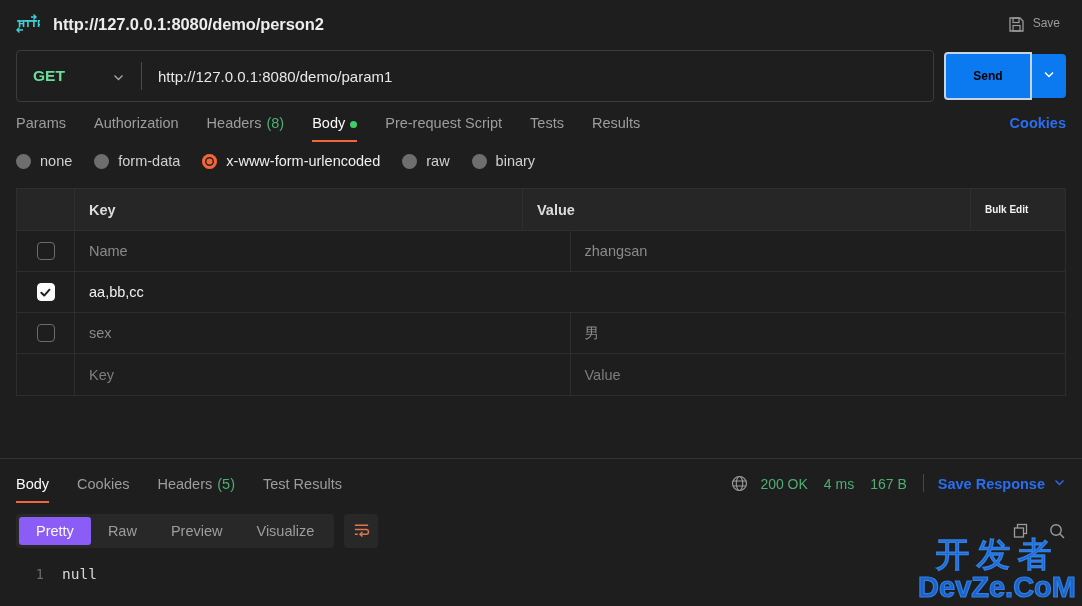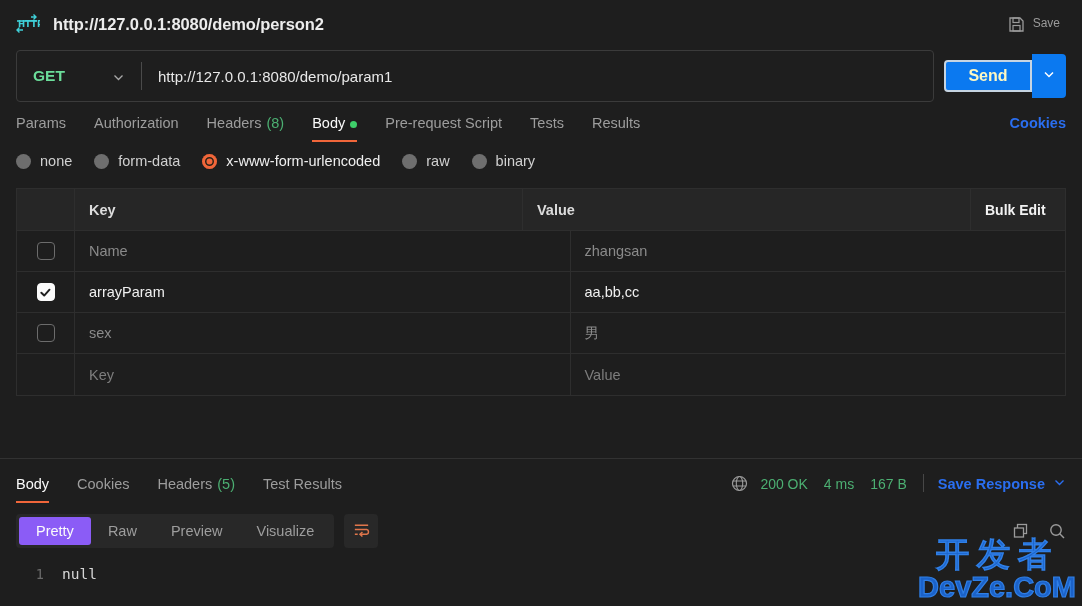--- a/index.html
+++ b/index.html
@@ -46,22 +46,22 @@
   .method-label { color: #6bdd9a; font-size: 15.5px; font-weight: bold; }
   .chev { width: 13px; height: 13px; display: block; }
   .method-divider { width: 1px; height: 28px; background: #4a4a4a; }
   .url-input {
     flex: 1; height: 100%; border: 0; background: transparent;
     color: #e8e8e8; font-size: 15px; padding: 0 16px;
     font-family: "Liberation Sans", sans-serif; outline: none;
   }
   .send-wrap { display: flex; align-items: center; margin-left: 10px; }
   .send-btn {
-    width: 88px; height: 32px; background: #0b79f0; color: #fef9c3;
-    font-size: 16px; font-weight: bold; border: 2px solid #c6d4e2;
+    width: 88px; height: 48px; background: #0b79f0; color: #000000;
+    font-size: 12px; font-weight: bold; border: 2px solid #c6d4e2;
     border-radius: 4px 0 0 4px; cursor: pointer;
     font-family: "Liberation Sans", sans-serif;
   }
   .send-caret {
     width: 34px; height: 44px; background: #0b79f0;
     border: 0; border-radius: 0 4px 4px 0; cursor: pointer;
     display: flex; align-items: center; justify-content: center;
   }
 
   
@@ -119,21 +119,21 @@
   }
   .c-key { flex: 1 1 0; padding: 0 14px; border-right: 1px solid #2e2e2e; }
   .c-val { flex: 1 1 0; padding: 0 14px; }
   .c-bulk {
     width: 95px; flex: 0 0 95px; padding: 0 14px;
     border-left: 1px solid #2e2e2e; justify-content: flex-start;
   }
   .head-row { background: #262626; height: 42px; }
   .head-row .tcell { font-size: 14.5px; font-weight: bold; color: #dcdcdc; }
   .head-row .c-check { border-right: 1px solid #2e2e2e; }
-  .bulk-edit { color: #f2f2f2; font-size: 14px; font-weight: bold; cursor: pointer; }
+  .bulk-edit { color: #f2f2f2; font-size: 10px; font-weight: bold; cursor: pointer; }
   .cb {
     width: 18px; height: 18px; border-radius: 4px;
     border: 1px solid #6c6c6c; background: transparent;
     display: flex; align-items: center; justify-content: center;
     cursor: pointer;
   }
   .cb.checked { background: #fbfbfb; border-color: #fbfbfb; }
   .cb svg { display: block; }
   .cell-text { font-size: 14.5px; color: #8a8a8a; }
   .row-on .cell-text { color: #f0f0f0; }
@@ -344,23 +344,20 @@
   </div>
 
   <div class="trow row-on">
     <div class="tcell c-check">
       <span class="cb checked">
         <svg viewBox="0 0 14 14" width="13" height="13">
           <path d="M2.5 7.3 L5.6 10.3 L11.3 4" stroke="#1e1e1e" stroke-width="2.1" fill="none" stroke-linecap="round" stroke-linejoin="round"></path>
         </svg>
       </span>
     </div>
-    <div class="tcell c-key">
-      <span class="cell-text">arrayParam</span>
-    </div>
     <div class="tcell c-val">
       <span class="cell-text">aa,bb,cc</span>
     </div>
   </div>
 
   <div class="trow">
     <div class="tcell c-check">
       <span class="cb"></span>
     </div>
     <div class="tcell c-key">

